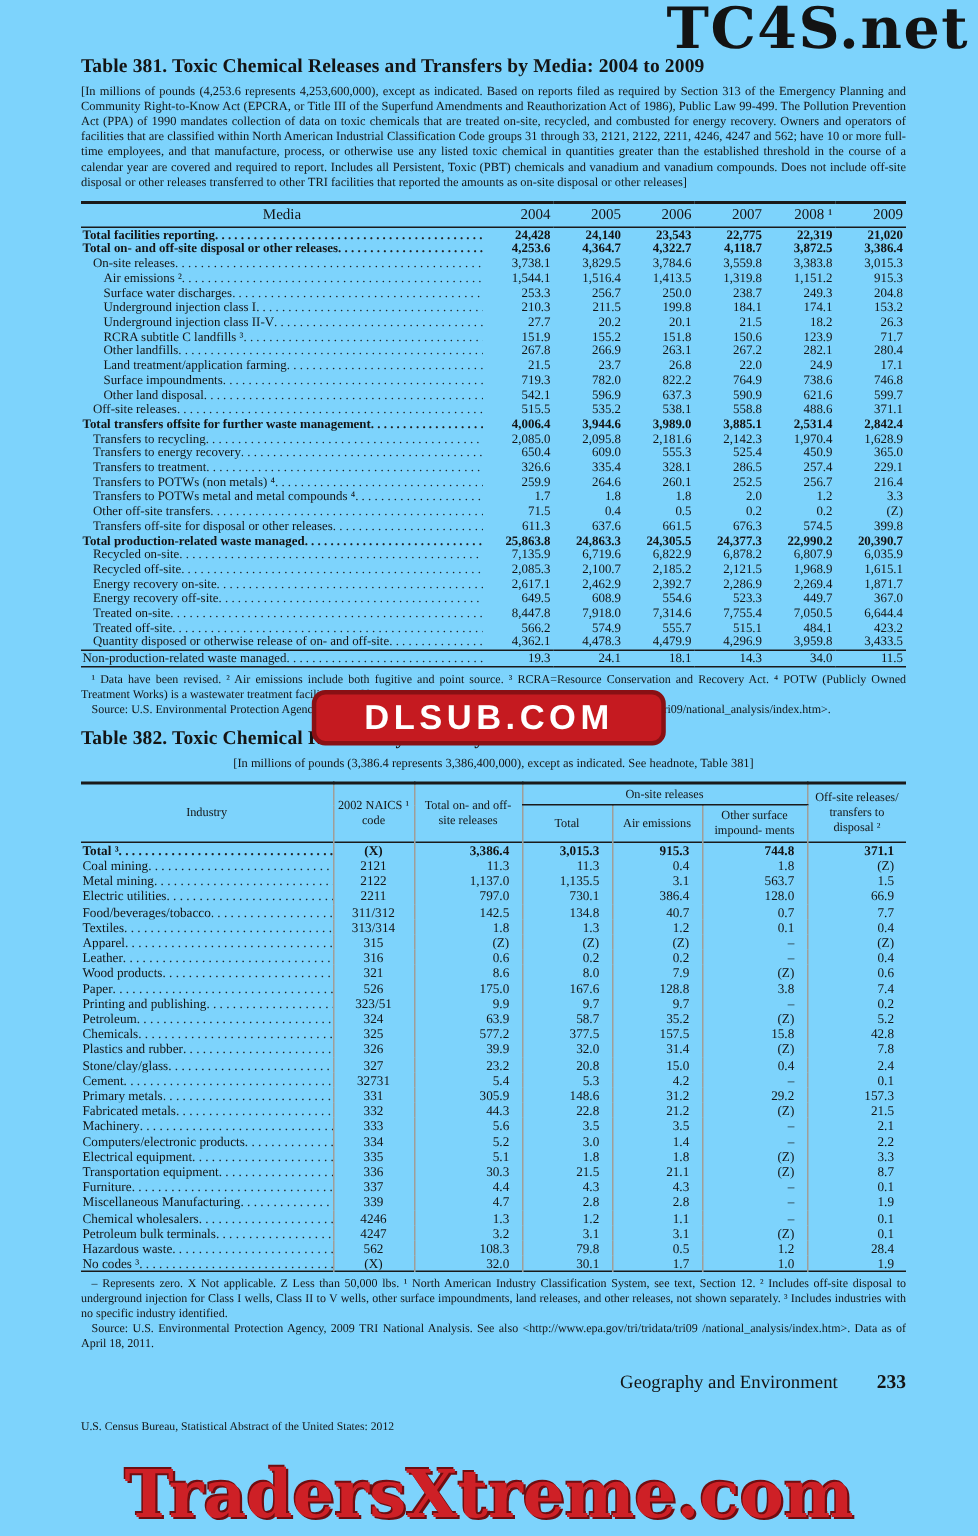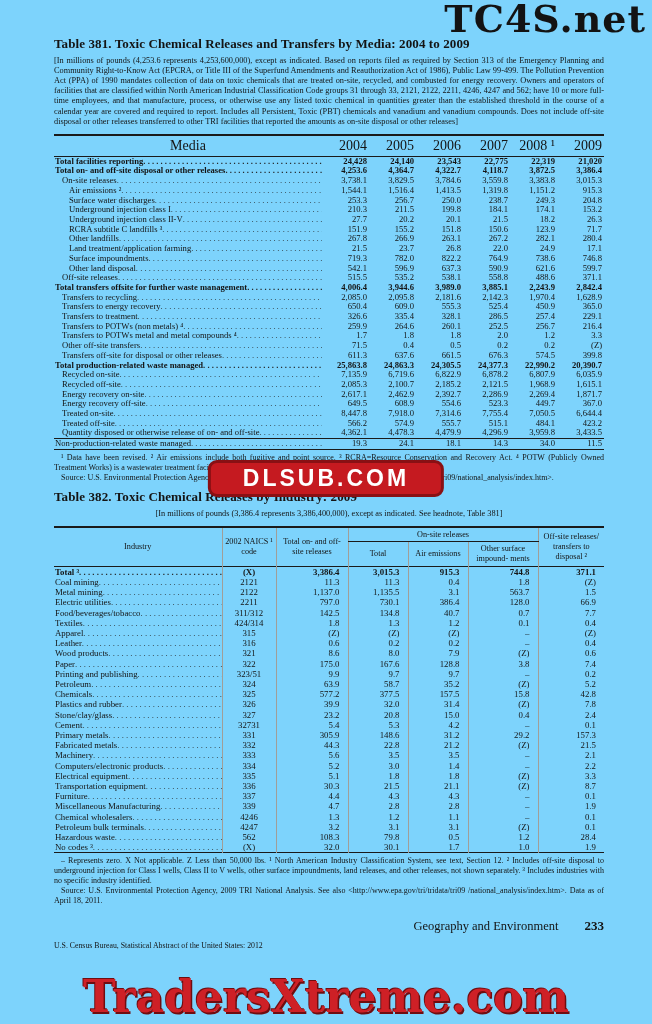--- a/index.html
+++ b/index.html
@@ -17,42 +17,42 @@
   tr.bold{font-weight:bold}
   tr.ruletop td{border-top:1px solid #1a1a1a}
   .labwrap{display:flex;align-items:flex-start;overflow:hidden}
   .lbl{white-space:nowrap}
   .dots{flex:1;overflow:hidden;white-space:nowrap;color:#222}
   .dots::after{content:" . . . . . . . . . . . . . . . . . . . . . . . . . . . . . . . . . . . . . . . . . . . . . . . . . . . . . . . . . . . . . . . . . . . . . . . . ."}
   .ind0{padding-left:1px}.ind1{padding-left:8px}.ind2{padding-left:15px}
 
   
   .t381{border-top:2px solid #1a1a1a;border-bottom:1px solid #1a1a1a}
-  .t381 th{font-size:14px;font-weight:normal;border-bottom:1px solid #1a1a1a;padding:2px 2px;text-align:right;white-space:nowrap}
+  .t381 th{font-size:10px;font-weight:normal;border-bottom:1px solid #1a1a1a;padding:2px 2px;text-align:right;white-space:nowrap}
   .t381 th.mediahead{text-align:center}
   .t381 td{font-size:8.6px;line-height:9.7px;padding:0;white-space:nowrap;overflow:hidden}
   .t381 td.num{text-align:right;padding-right:2px}
 
   
   .t382{border-top:2px solid #1a1a1a;border-bottom:1px solid #1a1a1a}
   .t382 th{font-size:8.2px;font-weight:normal;text-align:center;vertical-align:middle;padding:2px 2px;line-height:1.18}
   .t382 th,.t382 td{border-left:1px solid #a09e98}
   .t382 .noleft{border-left:none}
   .t382 th.group{border-bottom:1px solid #1a1a1a}
   .t382 tbody tr:first-child td{border-top:1px solid #1a1a1a}
   .t382 td{font-size:8.8px;line-height:10.2px;padding:0;white-space:nowrap;overflow:hidden}
   .t382 td.num{text-align:right;padding-right:8px}
   .t382 td.code{text-align:center}
 
   .footnotes{margin:3px 0 0 0}
   .footnotes p{margin:0;font-size:8px;line-height:1.24;text-align:justify;text-indent:7px}
 
   .runhead{margin-top:12px;text-align:right;font-size:12.5px}
   .runhead b{font-size:13px;margin-left:26px}
-  .censusline{margin-top:7px;font-size:7.8px}
+  .censusline{margin-top:17px;font-size:7.8px}
 
   
   .wm-top{position:absolute;top:-4px;right:6px;font-family:"DejaVu Serif",serif;font-weight:bold;font-size:38px;color:#131313;letter-spacing:1px}
   .wm-stamp{position:absolute;top:460px;left:50%;transform:translateX(-50%);background:#c51a20;border:3px solid #891014;border-radius:9px;color:#fff;font-family:Liberation Sans, sans-serif;font-weight:bold;font-size:23px;letter-spacing:3px;padding:2px 32px;white-space:nowrap}
   .wm-bottom{position:absolute;bottom:2px;left:50%;transform:translateX(-50%);color:#ce2026;font-family:"DejaVu Serif",serif;font-weight:bold;font-size:44px;white-space:nowrap;text-shadow:1.5px 1.5px 0 #700d10,-1px -1px 0 #700d10}
 </style>
 </head>
 <body>
 
 <div class="page">
@@ -269,21 +269,21 @@
             <td class="labcell noleft">
               <div class="labwrap ind0">
                 <span class="lbl">Total transfers offsite for further waste management</span>
                 <span class="dots"></span>
               </div>
             </td>
             <td class="num">4,006.4</td>
             <td class="num">3,944.6</td>
             <td class="num">3,989.0</td>
             <td class="num">3,885.1</td>
-            <td class="num">2,243.9</td>
+            <td class="num">2,531.4</td>
             <td class="num">2,842.4</td>
           </tr>
           <tr class="">
             <td class="labcell noleft">
               <div class="labwrap ind1">
                 <span class="lbl">Transfers to recycling</span>
                 <span class="dots"></span>
               </div>
             </td>
             <td class="num">2,085.0</td>
@@ -609,21 +609,21 @@
             <td class="num">0.7</td>
             <td class="num">7.7</td>
           </tr>
           <tr>
             <td class="labcell noleft">
               <div class="labwrap ind0">
                 <span class="lbl">Textiles</span>
                 <span class="dots"></span>
               </div>
             </td>
-            <td class="code">424/314</td>
+            <td class="code">313/314</td>
             <td class="num">1.8</td>
             <td class="num">1.3</td>
             <td class="num">1.2</td>
             <td class="num">0.1</td>
             <td class="num">0.4</td>
           </tr>
           <tr>
             <td class="labcell noleft">
               <div class="labwrap ind0">
                 <span class="lbl">Apparel</span>
@@ -665,21 +665,21 @@
             <td class="num">(Z)</td>
             <td class="num">0.6</td>
           </tr>
           <tr>
             <td class="labcell noleft">
               <div class="labwrap ind0">
                 <span class="lbl">Paper</span>
                 <span class="dots"></span>
               </div>
             </td>
-            <td class="code">322</td>
+            <td class="code">526</td>
             <td class="num">175.0</td>
             <td class="num">167.6</td>
             <td class="num">128.8</td>
             <td class="num">3.8</td>
             <td class="num">7.4</td>
           </tr>
           <tr>
             <td class="labcell noleft">
               <div class="labwrap ind0">
                 <span class="lbl">Printing and publishing</span>

